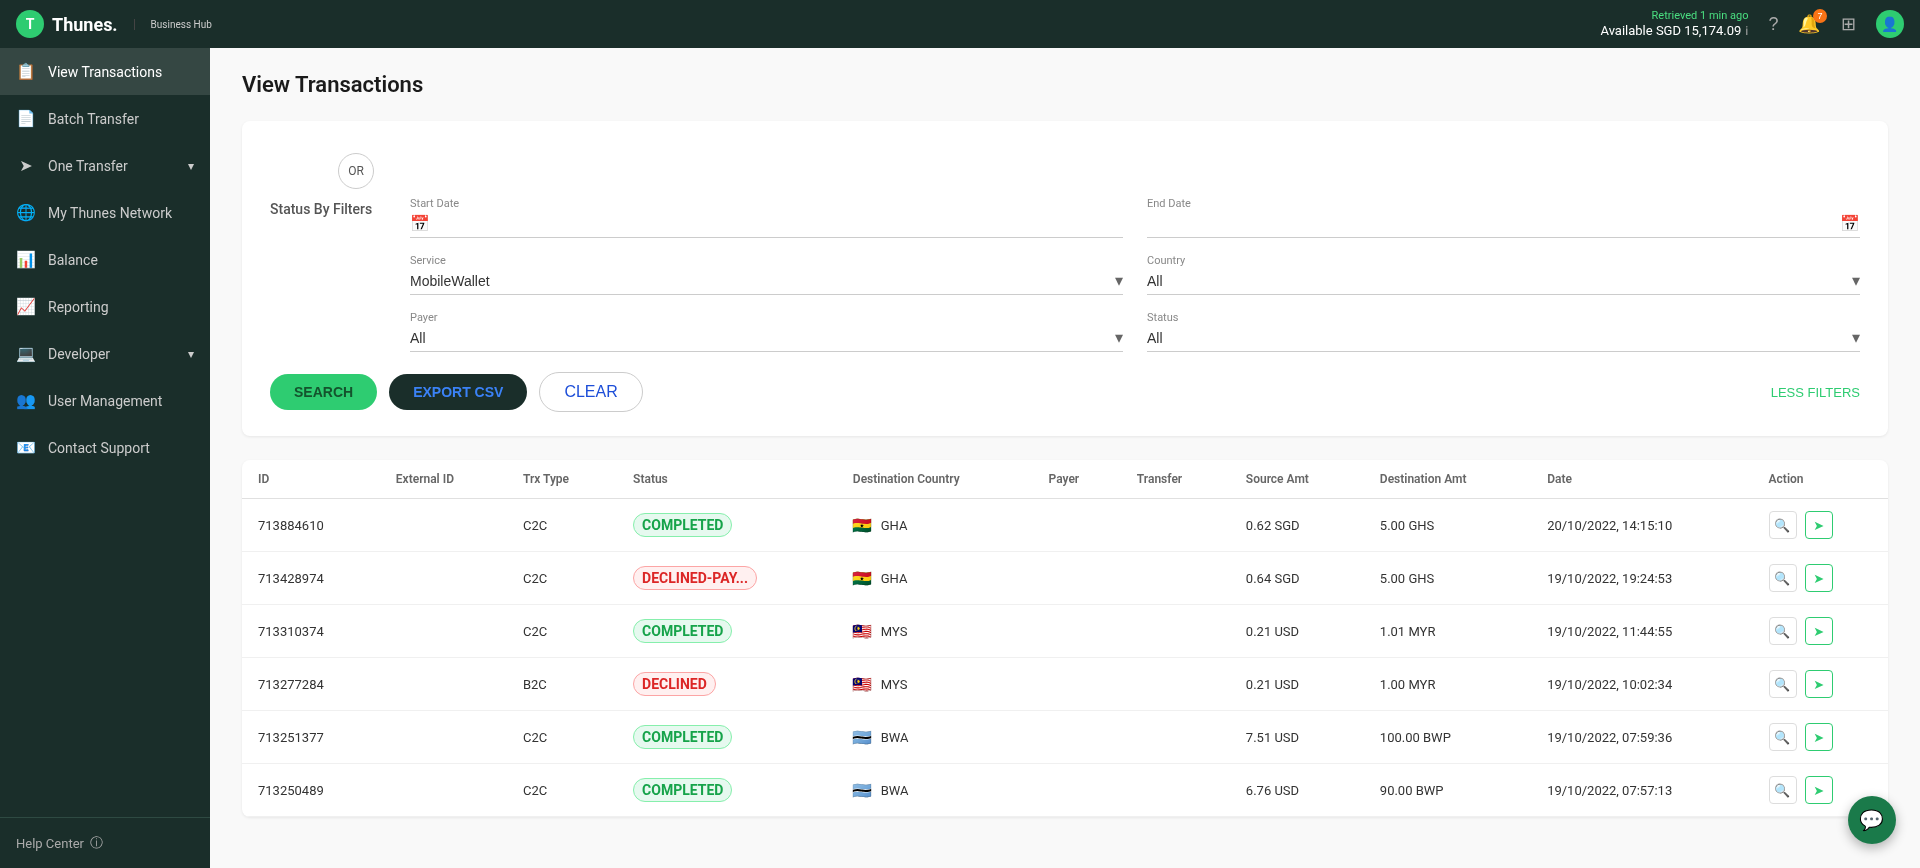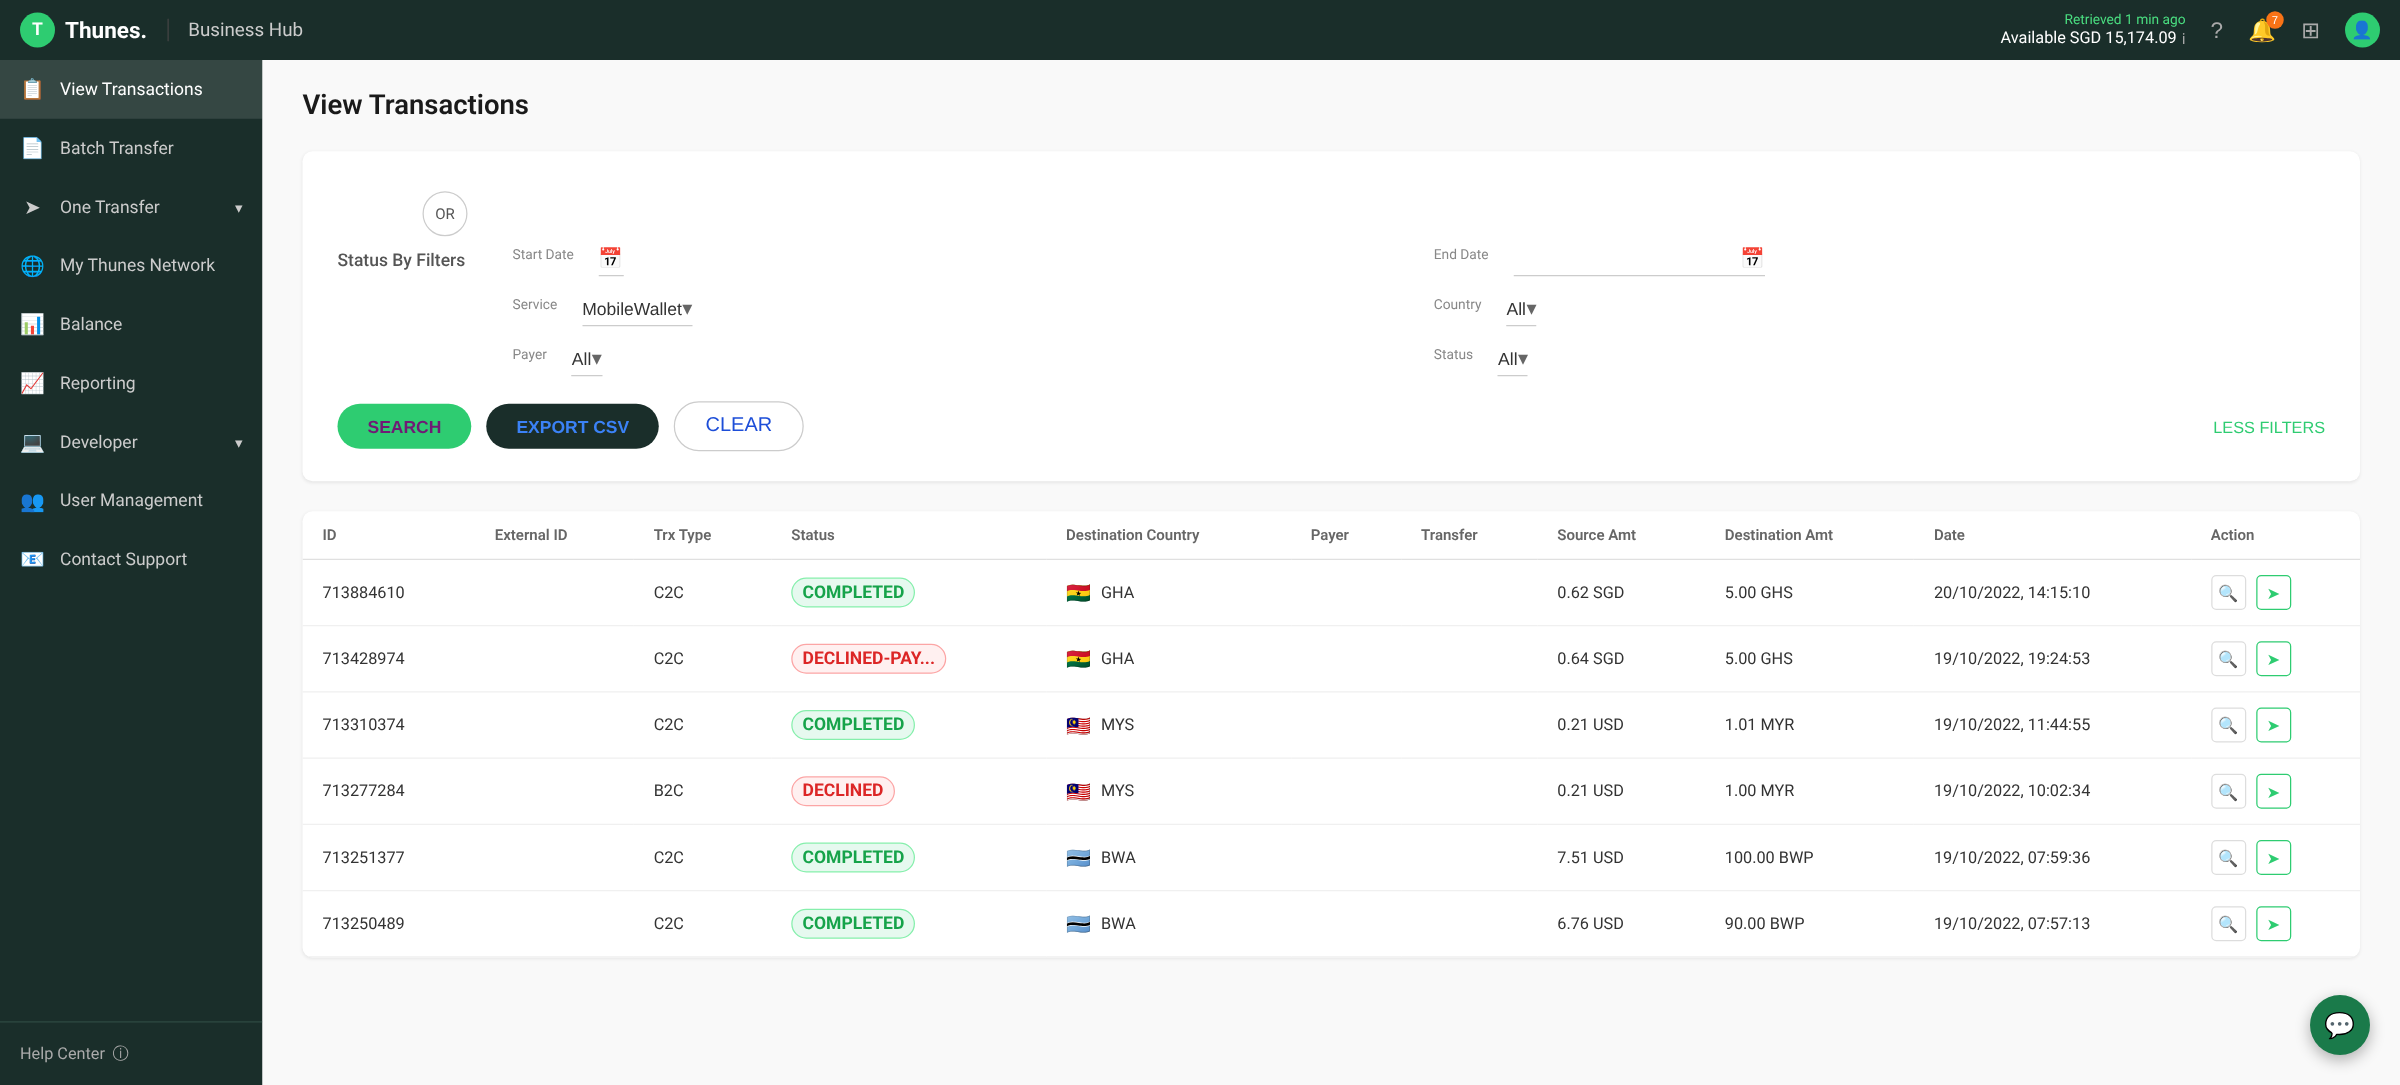--- a/index.html
+++ b/index.html
@@ -12,21 +12,21 @@
       height: 48px;
       display: flex;
       align-items: center;
       padding: 0 16px;
       flex-shrink: 0;
       justify-content: space-between;
     }
     .navbar-left { display: flex; align-items: center; gap: 16px; }
     .navbar-logo { display: flex; align-items: center; gap: 8px; font-size: 18px; font-weight: 700; color: white; }
     .logo-icon { width: 28px; height: 28px; background: #2ecc71; border-radius: 50%; display: flex; align-items: center; justify-content: center; font-size: 14px; font-weight: bold; color: white; }
-    .navbar-title { font-size: 15px; color: #ccc; border-left: 1px solid #444; padding-left: 16px; }
+    .navbar-title { font-size: 10px; color: #ccc; border-left: 1px solid #444; padding-left: 16px; }
     .navbar-right { display: flex; align-items: center; gap: 20px; }
     .navbar-balance { display: flex; flex-direction: column; align-items: flex-end; }
     .navbar-balance .retrieved { font-size: 11px; color: #4ade80; }
     .navbar-balance .amount { font-size: 13px; color: white; display: flex; align-items: center; gap: 4px; }
     .nav-icon-btn { background: none; border: none; color: #aaa; cursor: pointer; font-size: 18px; position: relative; }
     .badge { position: absolute; top: -4px; right: -6px; background: #f97316; color: white; font-size: 9px; border-radius: 50%; width: 14px; height: 14px; display: flex; align-items: center; justify-content: center; }
 
     
     .main-layout { display: flex; flex: 1; overflow: hidden; }
 
@@ -71,29 +71,29 @@
     .id-input::placeholder { color: #aaa; }
     .or-text { font-size: 13px; color: #555; }
 
     .or-circle {
       width: 36px; height: 36px; border-radius: 50%; border: 1px solid #ccc;
       display: flex; align-items: center; justify-content: center;
       font-size: 12px; color: #555; margin: 8px 0 8px 68px;
     }
 
     .filter-grid { display: grid; grid-template-columns: 1fr 1fr; gap: 16px 24px; flex: 1; }
-    .filter-field { display: flex; flex-direction: row; gap: 20px; }
+    .filter-field { display: flex; flex-direction: column; gap: 4px; }
     .filter-label { font-size: 11px; color: #888; }
     .filter-input-wrap { display: flex; align-items: center; border-bottom: 1px solid #ccc; padding-bottom: 4px; }
     .filter-input { border: none; outline: none; font-size: 14px; color: #333; flex: 1; background: transparent; cursor: pointer; }
     .filter-icon { font-size: 16px; color: #666; cursor: pointer; }
     .filter-select { border: none; outline: none; font-size: 14px; color: #333; flex: 1; background: transparent; cursor: pointer; appearance: none; }
 
     .button-row { display: flex; align-items: center; gap: 12px; margin-top: 20px; }
-    .btn-search { background: #2ecc71; color: #701a75; border: none; border-radius: 20px; padding: 10px 24px; font-size: 14px; font-weight: 600; cursor: pointer; }
+    .btn-search { background: #2ecc71; color: #14532d; border: none; border-radius: 20px; padding: 10px 24px; font-size: 14px; font-weight: 600; cursor: pointer; }
     .btn-export { background: #1a2e2a; color: #3b82f6; border: none; border-radius: 20px; padding: 10px 24px; font-size: 14px; font-weight: 600; cursor: pointer; }
     .btn-clear { background: white; color: #1d4ed8; border: 1px solid #ccc; border-radius: 20px; padding: 10px 24px; font-size: 16px; font-weight: 500; cursor: pointer; }
     .btn-less-filters { margin-left: auto; color: #2ecc71; font-size: 13px; font-weight: 500; background: none; border: none; cursor: pointer; }
 
     
     .table-wrap { background: white; border-radius: 8px; box-shadow: 0 1px 3px rgba(0,0,0,0.08); overflow: hidden; }
     table { width: 100%; border-collapse: collapse; font-size: 13px; }
     thead tr { border-bottom: 1px solid #e0e0e0; }
     thead th { padding: 12px 16px; text-align: left; font-size: 12px; color: #666; font-weight: 600; white-space: nowrap; }
     tbody tr { border-bottom: 1px solid #f0f0f0; }

